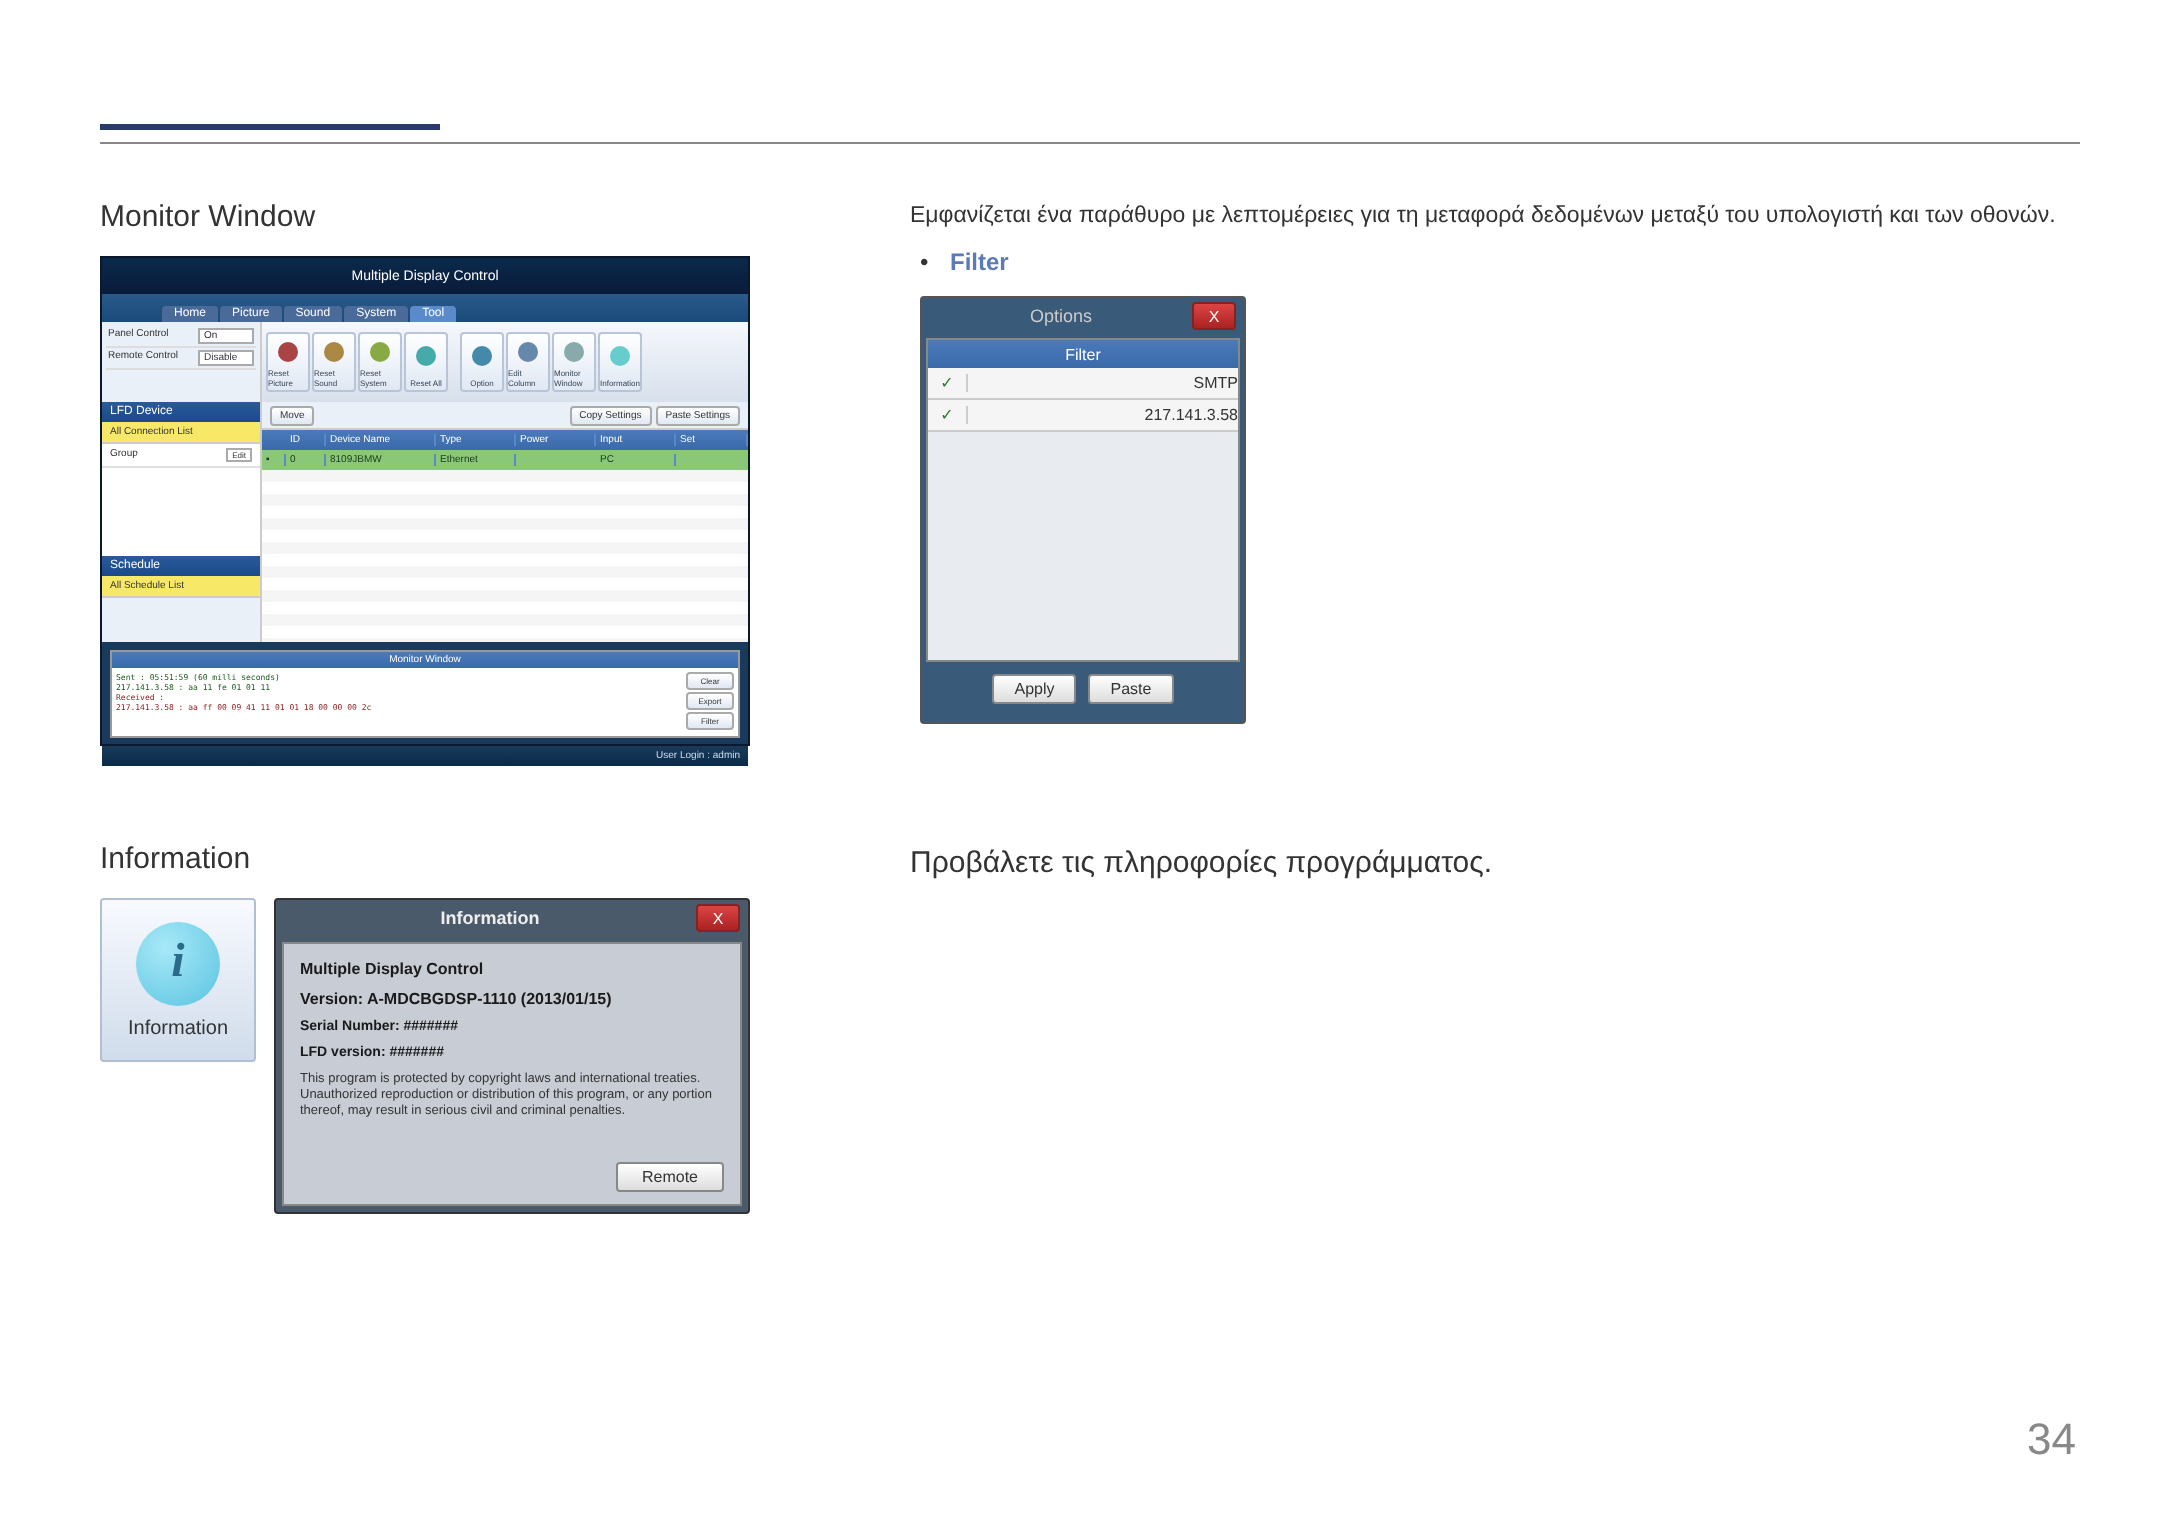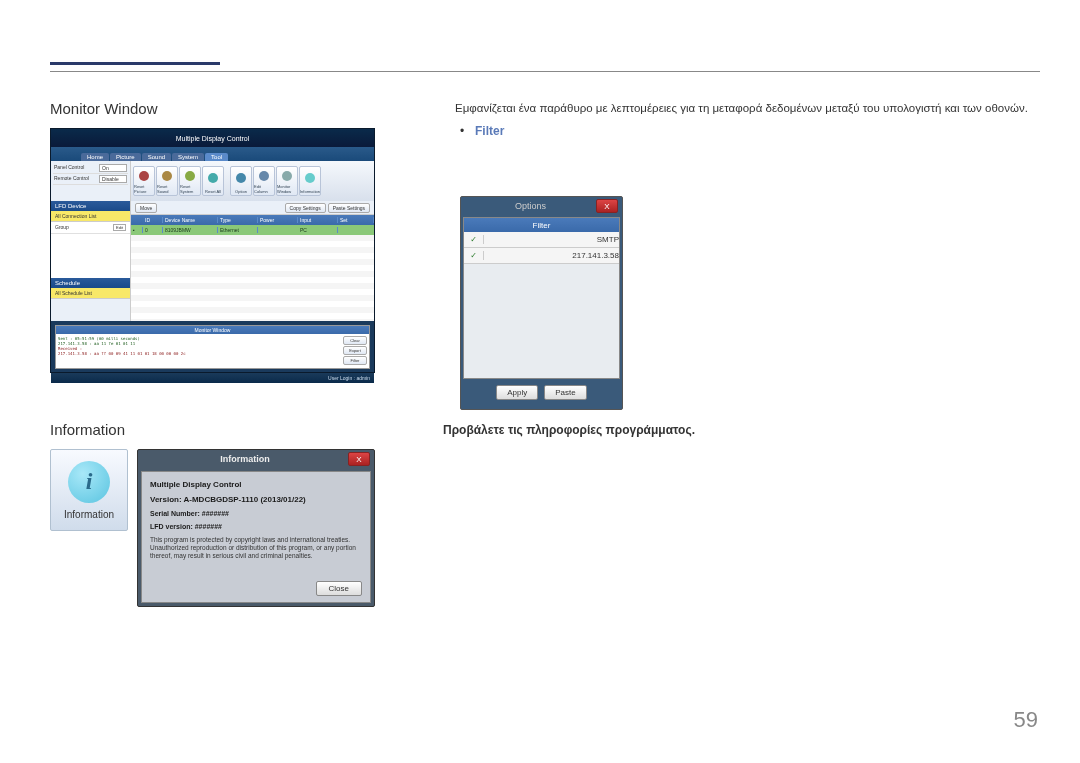--- a/index.html
+++ b/index.html
@@ -189,21 +189,20 @@
   .filter-dialog {
     position: absolute;
     top: 148px;
     left: 460px;
     width: 163px;
     height: 214px;
     background: #3a5a7a;
     border: 1px solid #555;
     border-radius: 2px;
     font-size: 9px;
-    margin-top: 48px;
   }
   .fd-title { display: flex; justify-content: space-between; align-items: center; padding: 2px 4px; }
   .fd-title-text { flex: 1; text-align: center; color: #ccc; font-size: 9px; }
   .fd-close { width: 22px; height: 14px; background: linear-gradient(to bottom, #d44, #a22); color: #fff; display: flex; align-items: center; justify-content: center; border-radius: 2px; font-size: 8px; border: 1px solid #822; }
   .fd-body { margin: 2px; background: #e8ecf0; height: 162px; border: 1px solid #888; }
   .fd-table-head { display: flex; background: linear-gradient(to bottom, #4a7aba, #3a6aaa); color: #fff; font-size: 8px; height: 14px; align-items: center; justify-content: center; }
   .fd-row { display: flex; align-items: center; height: 16px; border-bottom: 1px solid #ccc; font-size: 8px; background: #f5f5f5; }
   .fd-chk { width: 20px; text-align: center; color: #2a7a2a; border-right: 1px solid #ccc; }
   .fd-val { flex: 1; text-align: right; }
   .fd-footer { display: flex; justify-content: center; gap: 6px; padding: 4px; }
@@ -213,24 +212,23 @@
   .section2-title {
     position: absolute;
     top: 421px;
     left: 50px;
     font-size: 15px;
     color: #333;
   }
   .section2-desc {
     position: absolute;
     top: 423px;
-    left: 443px;
-    font-size: 12px;
-    color: #333;
-    font-weight: bold;
+    left: 455px;
+    font-size: 15px;
+    color: #333;
   }
 
   
   .info-icon-box {
     position: absolute;
     top: 449px;
     left: 50px;
     width: 78px;
     height: 82px;
     background: linear-gradient(to bottom, #f8faff, #d0dceb);
@@ -443,21 +441,21 @@
   <div class="info-label">Information</div>
 </div>
 
 <div class="info-dialog">
   <div class="id-title">
     <span class="id-title-text">Information</span>
     <span class="id-close">X</span>
   </div>
   <div class="id-body">
     <div class="id-line bold">Multiple Display Control</div>
-    <div class="id-line bold">Version: A-MDCBGDSP-1110 (2013/01/22)</div>
+    <div class="id-line bold">Version: A-MDCBGDSP-1110 (2013/01/15)</div>
     <div class="id-line bold sub">Serial Number: #######</div>
     <div class="id-line bold sub">LFD version: #######</div>
     <div class="id-legal">This program is protected by copyright laws and international treaties. Unauthorized reproduction or distribution of this program, or any portion thereof, may result in serious civil and criminal penalties.</div>
-    <div class="id-btn">Close</div>
+    <div class="id-btn">Remote</div>
   </div>
 </div>
 
-<div class="page-num">59</div>
+<div class="page-num">34</div>
 
 </body></html>

